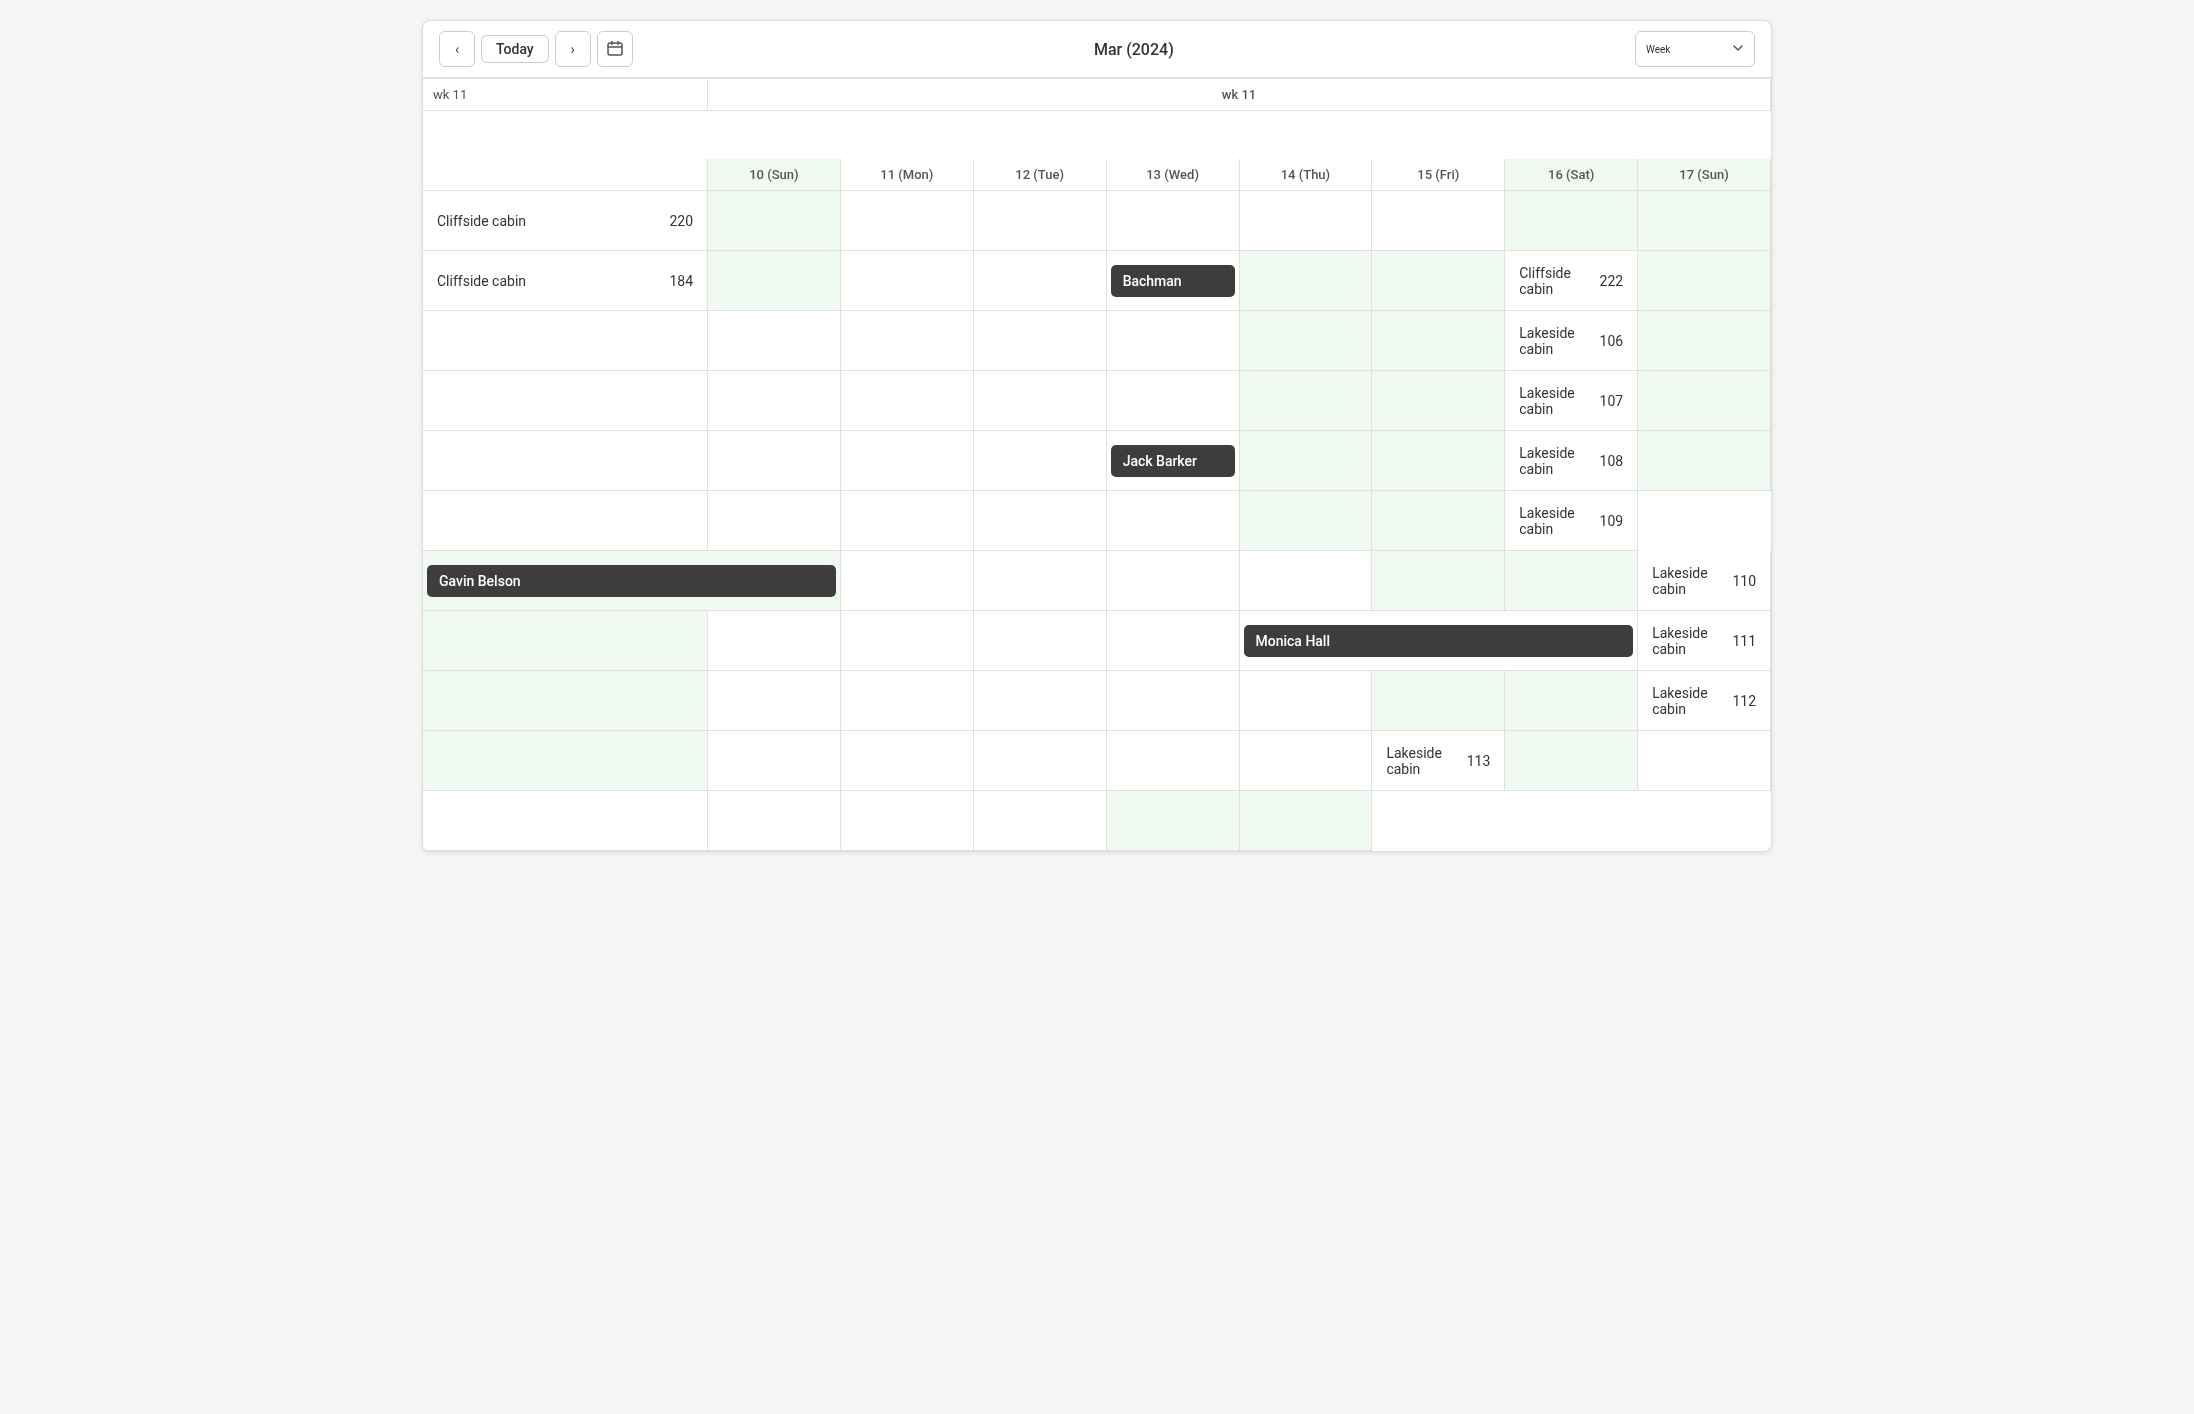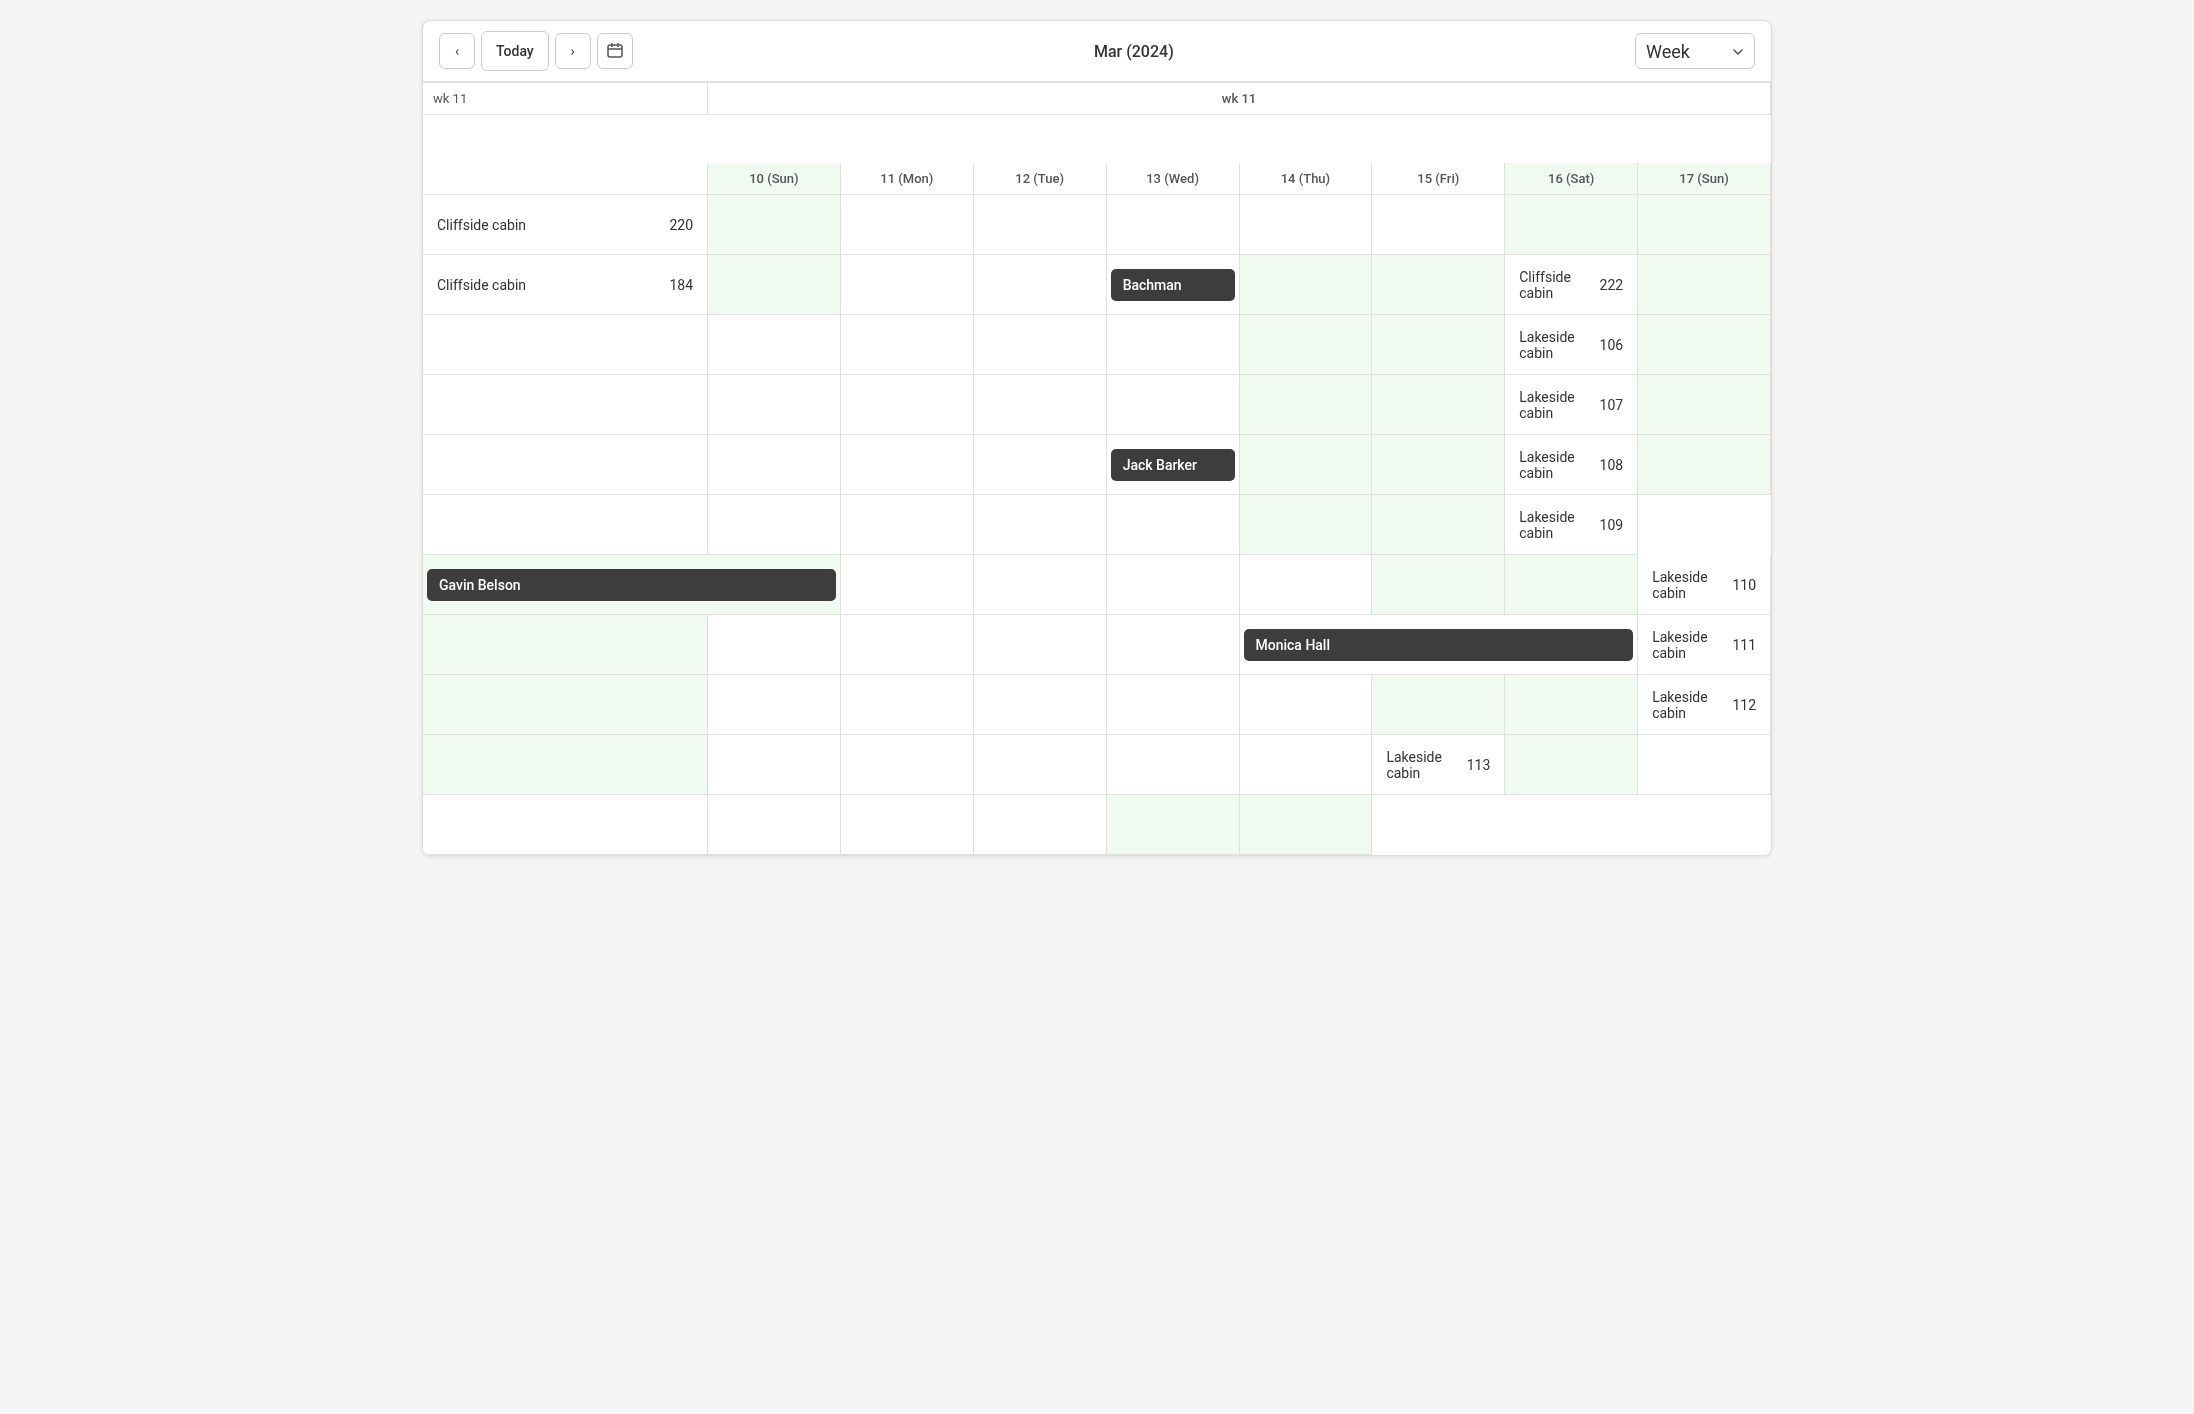--- a/index.html
+++ b/index.html
@@ -45,21 +45,21 @@
       justify-content: center;
       cursor: pointer;
       font-size: 14px;
       color: #444;
     }
 
     .today-btn {
       border: 1px solid #ccc;
       background: #fff;
       border-radius: 6px;
-      height: 40px;
+      height: 28px;
       padding: 0 14px;
       cursor: pointer;
       font-size: 14px;
       color: #333;
       font-weight: 500;
     }
 
     .month-title {
       flex: 1;
       text-align: center;
@@ -71,21 +71,21 @@
     .view-select-wrapper {
       display: flex;
       align-items: center;
       border: 1px solid #ccc;
       border-radius: 6px;
       padding: 0 10px;
       height: 36px;
       cursor: pointer;
       gap: 8px;
       background: #fff;
-      font-size: 18px;
+      font-size: 10px;
       color: #333;
       min-width: 120px;
       justify-content: space-between;
     }
 
     .grid {
       display: grid;
       grid-template-columns: 285px repeat(8, 1fr);
       border-top: 1px solid #e0e0e0;
     }

